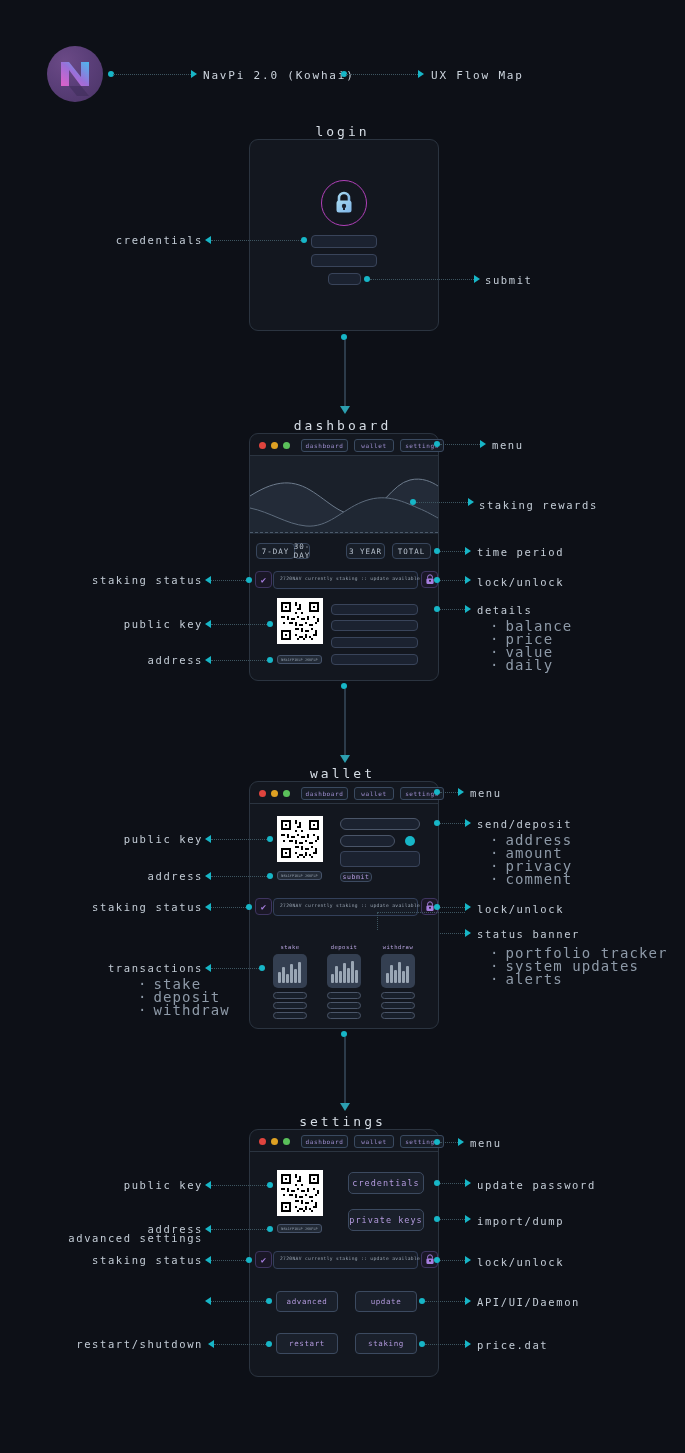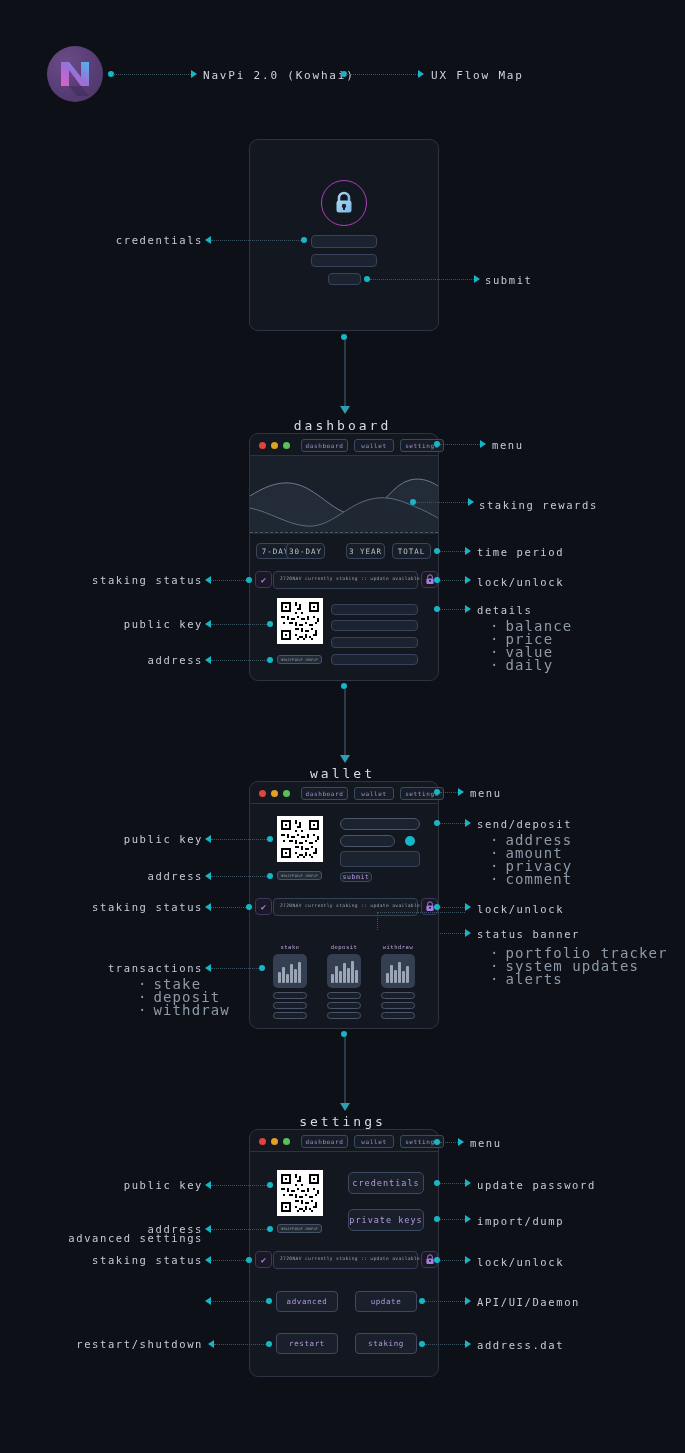--- a/index.html
+++ b/index.html
@@ -131,20 +131,21 @@
   <div class="dot" style="left:108px;top:71px"></div>
   <div class="dline" style="left:113px;top:74px;width:78px"></div>
   <div class="arrR" style="left:191px;top:70px"></div>
   <div class="htext" style="left:203px;top:69px">NavPi 2.0 (Kowhai)</div>
   <div class="dot" style="left:341px;top:71px"></div>
   <div class="dline" style="left:346px;top:74px"></div>
   <div class="dline" style="left:346px;top:74px;width:72px"></div>
   <div class="arrR" style="left:418px;top:70px"></div>
   <div class="htext" style="left:431px;top:69px">UX Flow Map</div>
 
+  <div class="sect-title" style="top:124px">login</div>
   <div class="frame plain" style="left:249px;top:139px;width:190px;height:192px"></div>
 
   <div style="position:absolute;left:321px;top:180px;width:46px;height:46px;border-radius:50%;border:1px solid #b040b8">
     <svg width="44" height="44" viewBox="0 0 44 44" style="position:absolute;left:0;top:0">
       <defs>
         <linearGradient id="lg" x1="0" y1="0" x2="1" y2="1">
           <stop offset="0%" stop-color="#a6d8f0"></stop>
           <stop offset="100%" stop-color="#7fb6e8"></stop>
         </linearGradient>
       </defs>
@@ -198,21 +199,21 @@
   <div class="dline" style="left:416px;top:502px;width:52px"></div>
   <div class="arrR" style="left:468px;top:498px"></div>
   <div class="lbl" style="left:479px;top:499px">staking rewards</div>
 
   <div class="dot" style="left:434px;top:441px"></div>
   <div class="dline" style="left:440px;top:444px;width:40px"></div>
   <div class="arrR" style="left:480px;top:440px"></div>
   <div class="lbl" style="left:492px;top:439px">menu</div>
 
   <div class="pbtn" style="left:256px;top:543px;width:39px;height:16px">7-DAY</div>
-  <div class="pbtn" style="left:286px;top:543px;width:39px;height:16px">30-DAY</div>
+  <div class="pbtn" style="left:294px;top:543px;width:16px;height:16px">30-DAY</div>
   <div class="pbtn" style="left:346px;top:543px;width:39px;height:16px">3 YEAR</div>
   <div class="pbtn" style="left:392px;top:543px;width:39px;height:16px">TOTAL</div>
   <div class="dot" style="left:434px;top:548px"></div>
   <div class="dline" style="left:440px;top:551px;width:25px"></div>
   <div class="arrR" style="left:465px;top:547px"></div>
   <div class="lbl" style="left:477px;top:546px">time period</div>
 
   <div class="chk" style="left:255px;top:571px">✔</div>
   <div class="statusbar" style="left:273px;top:571px;width:145px">
     <div class="txt">2720NAV currently staking :: update available &gt;&gt;&gt;</div>
@@ -609,15 +610,15 @@
 
   <div class="smbtn" style="left:276px;top:1333px;width:62px;height:21px;font-size:7.5px">restart</div>
   <div class="smbtn" style="left:355px;top:1333px;width:62px;height:21px;font-size:7.5px">staking</div>
   <div class="lbl r" style="left:58px;top:1338px;width:145px">restart/shutdown</div>
   <div class="arrL" style="left:208px;top:1340px"></div>
   <div class="dline" style="left:214px;top:1344px;width:54px"></div>
   <div class="dot" style="left:266px;top:1341px"></div>
   <div class="dot" style="left:419px;top:1341px"></div>
   <div class="dline" style="left:425px;top:1344px;width:40px"></div>
   <div class="arrR" style="left:465px;top:1340px"></div>
-  <div class="lbl" style="left:477px;top:1339px">address.dat</div>
+  <div class="lbl" style="left:477px;top:1339px">price.dat</div>
 
 </div>
 
 </body></html>

